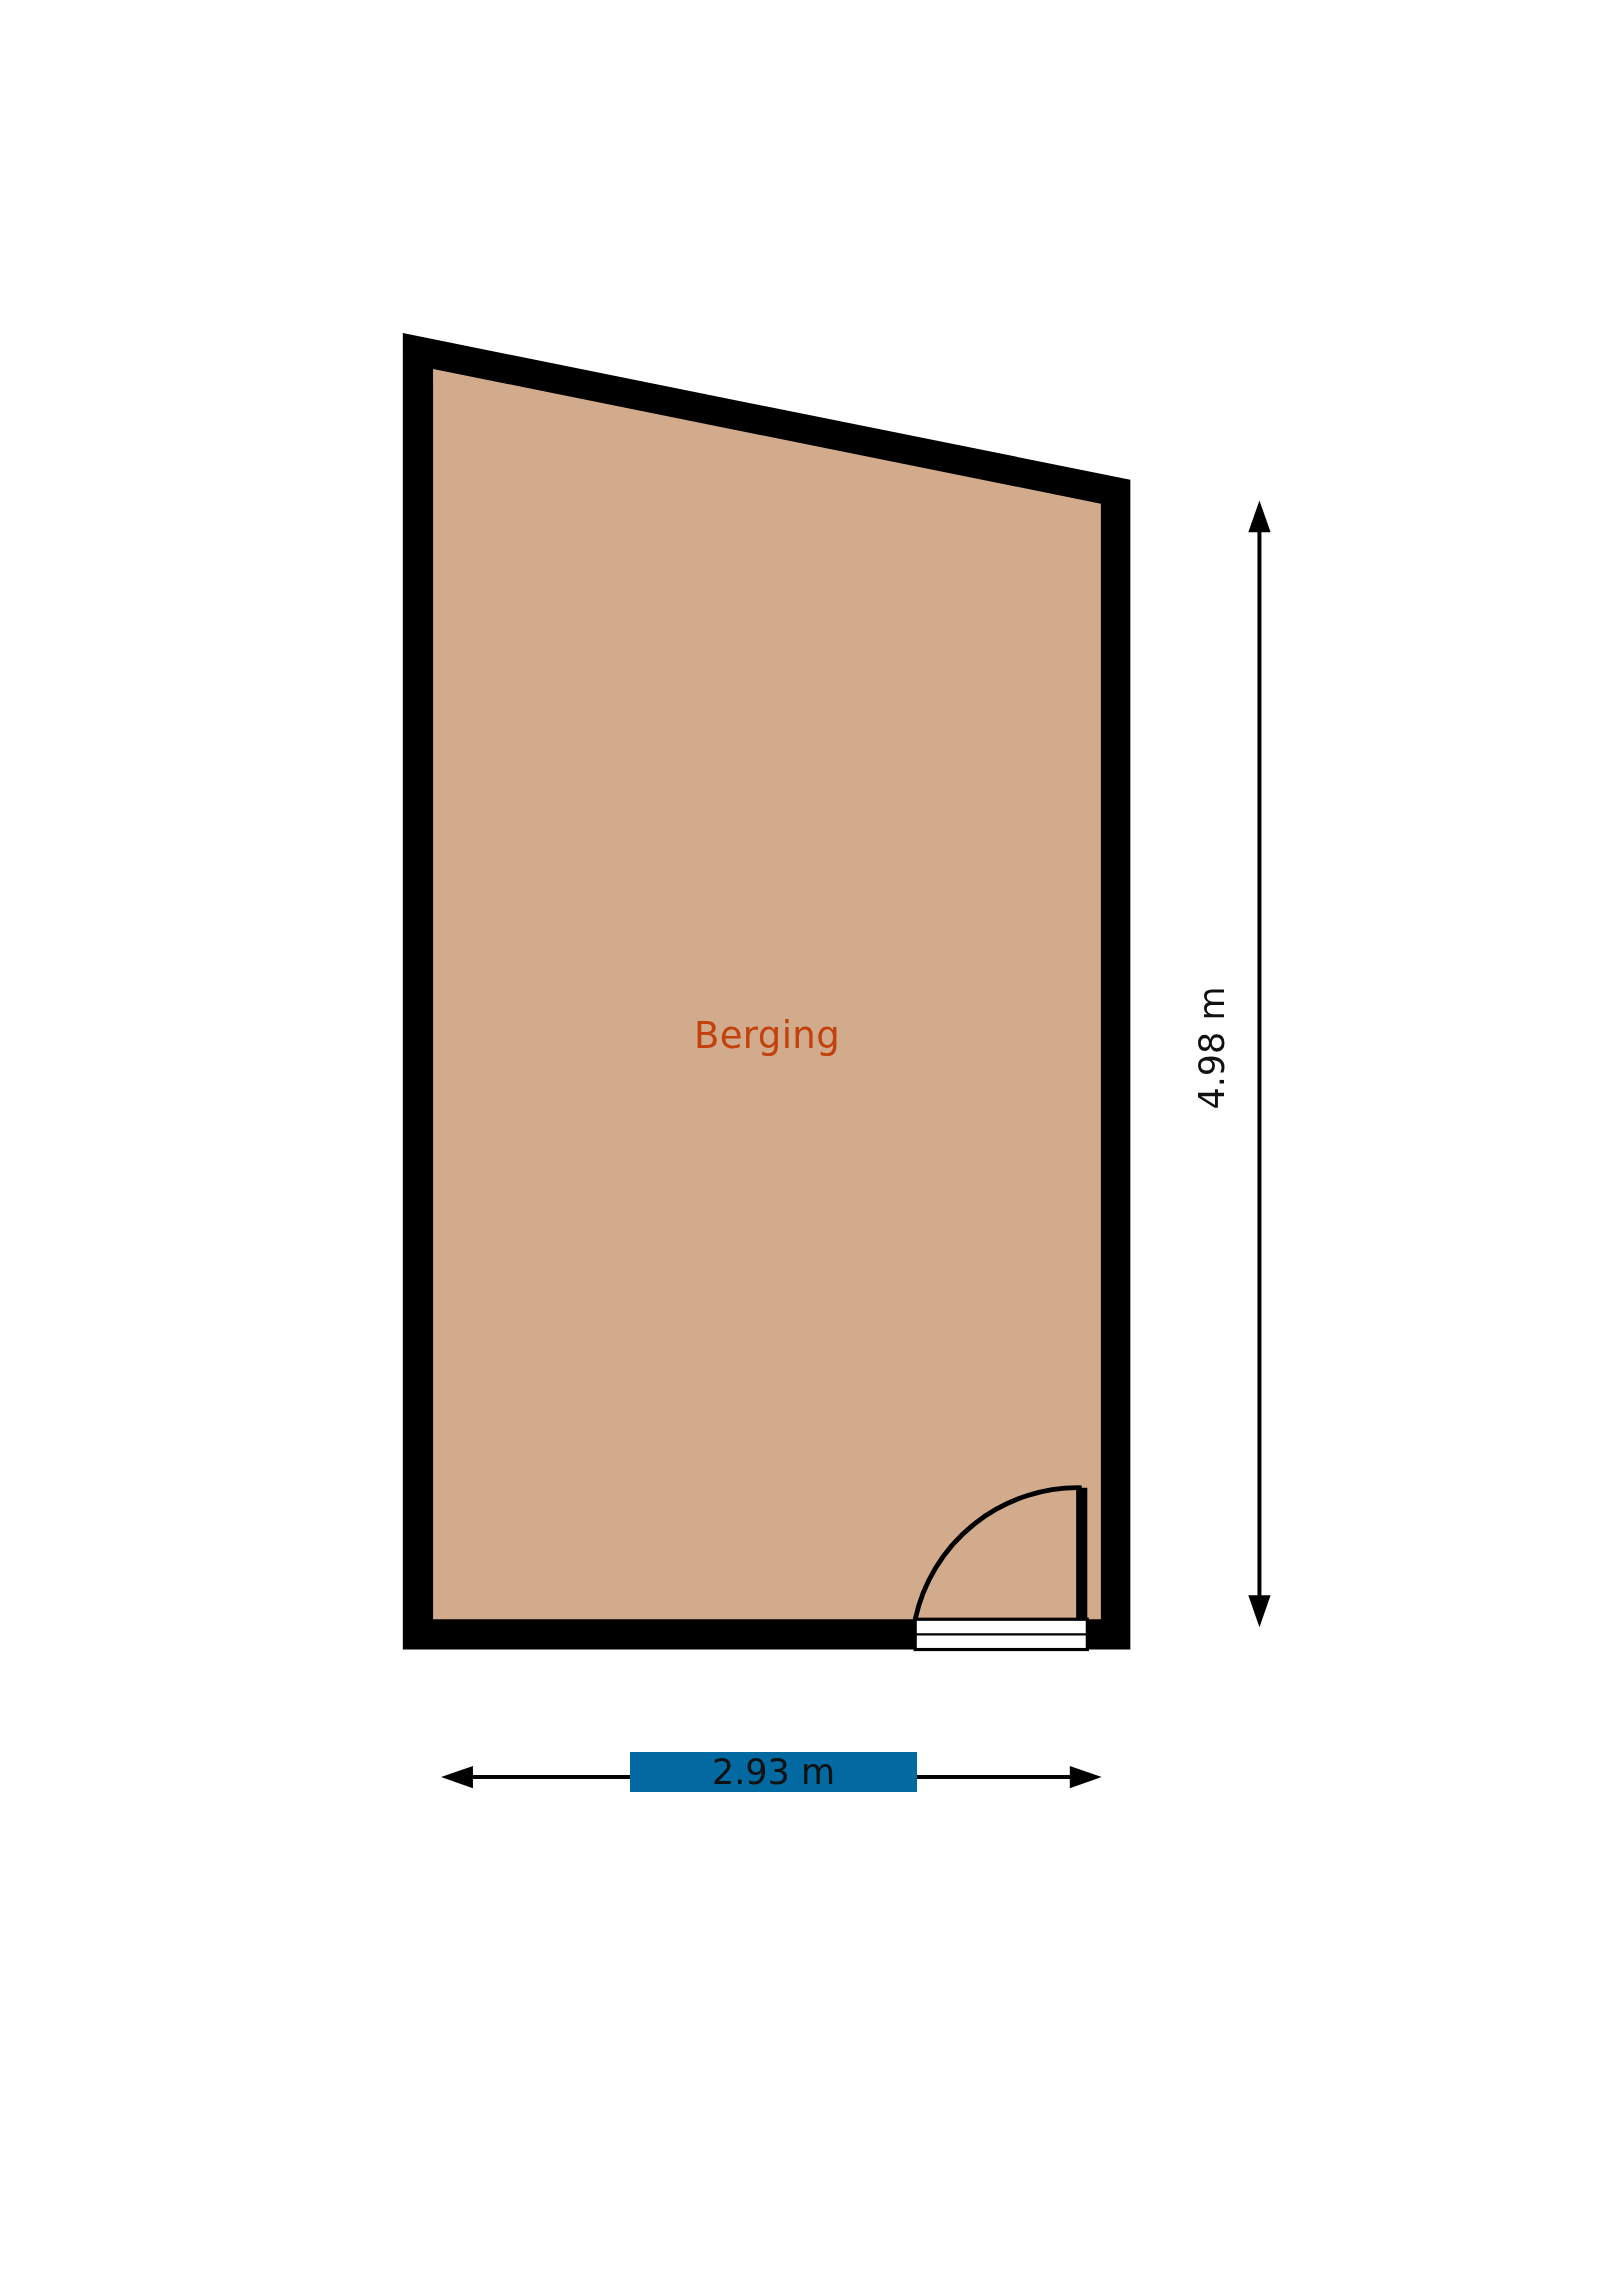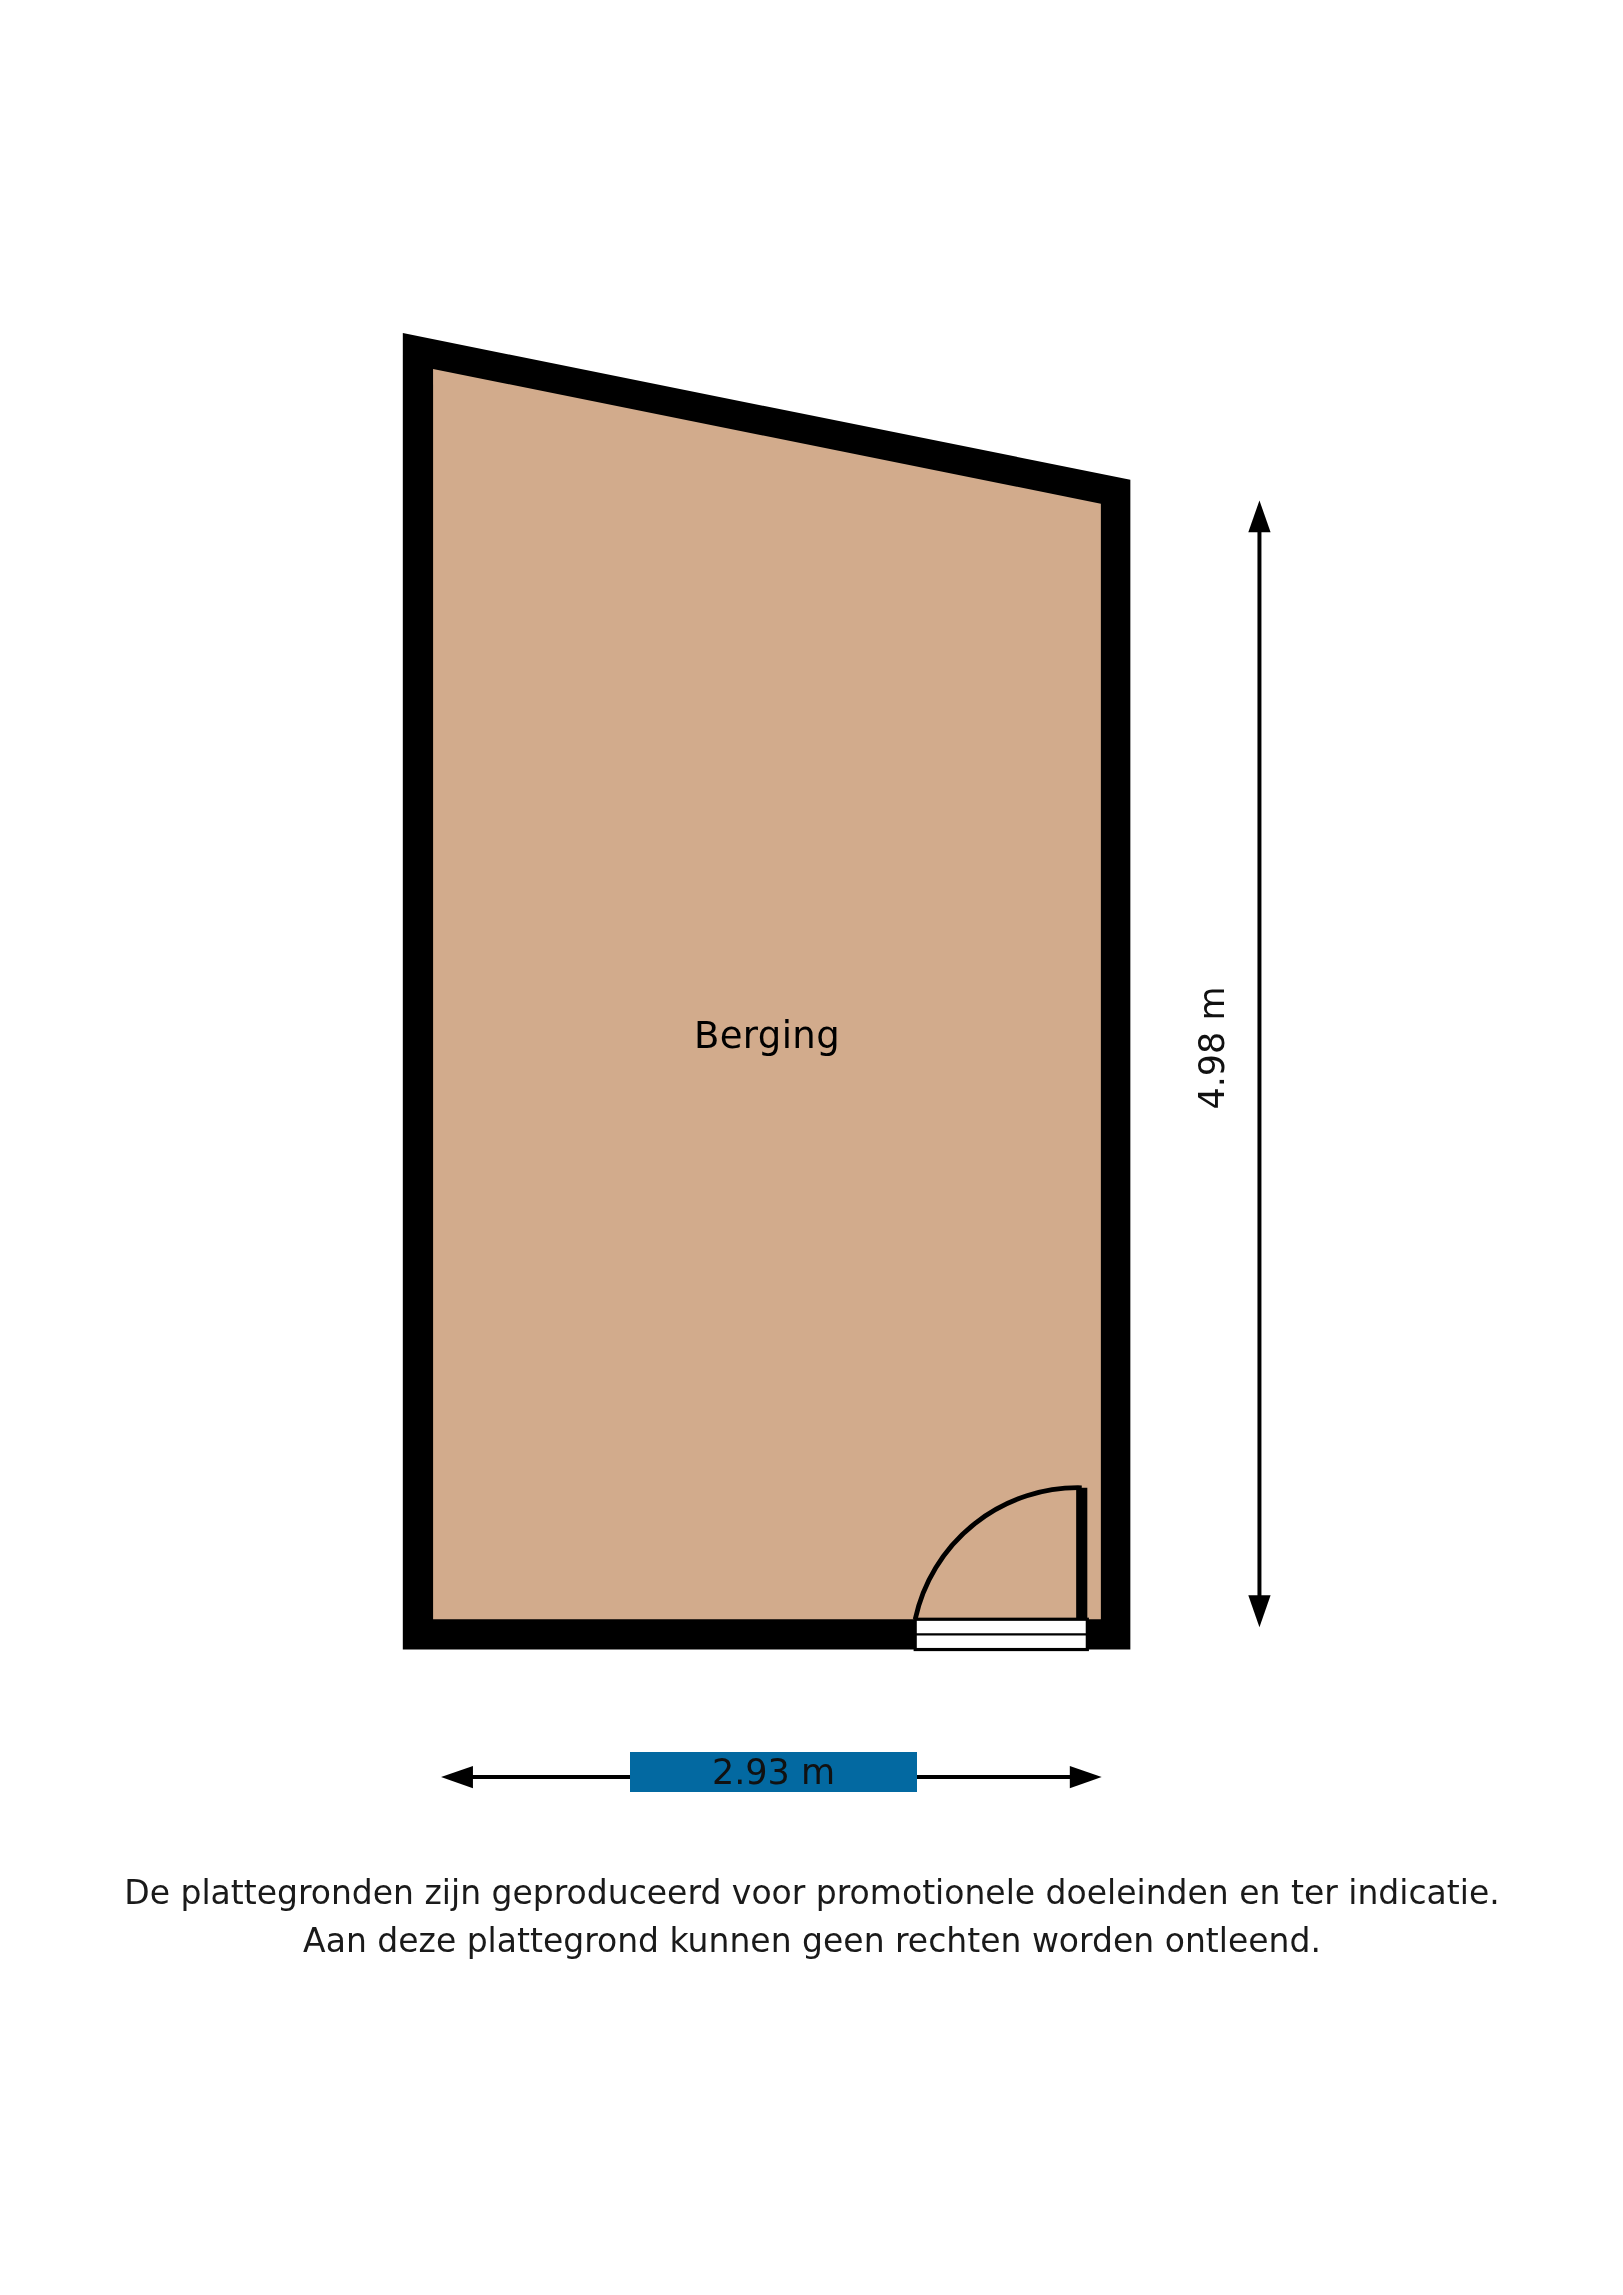--- a/index.html
+++ b/index.html
@@ -24,21 +24,21 @@
     position: absolute;
     left: 0;
     top: 0;
     width: 1624px;
     height: 2295px;
     display: block;
   }
   .room-label {
     position: absolute;
     font-size: 37px;
-    color: #000000;
+    color: #c2410c;
     letter-spacing: 0.4px;
     white-space: nowrap;
   }
   .dim-label {
     position: absolute;
     font-size: 35px;
     color: #111111;
     white-space: nowrap;
   }
   .dim-label.vertical {
@@ -85,19 +85,15 @@
     <polygon points="553,2230 593,2216 593,2244" fill="#000000"></polygon>
     <polygon points="1382,2230 1342,2216 1342,2244" fill="#000000"></polygon>
   </svg>
 
   <div class="room-label" style="left:0; top:1014px; width:1534px; text-align:center;">Berging</div>
 
   <div class="dim-label vertical" style="left:1212px; top:1048px; width:207px; text-align:center; transform: translate(-50%,-50%) rotate(-90deg);">4.98 m</div>
 
   <div class="dim-label" style="left:630px; top:1752px; width:287px; text-align:center; background:#0369a1;">2.93 m</div>
 
-  <div class="disclaimer" style="top:1869px;">
-    <span class="line">De plattegronden zijn geproduceerd voor promotionele doeleinden en ter indicatie.</span>
-    <span class="line">Aan deze plattegrond kunnen geen rechten worden ontleend.</span>
-  </div>
 
 </div>
 
 
 </body></html>

